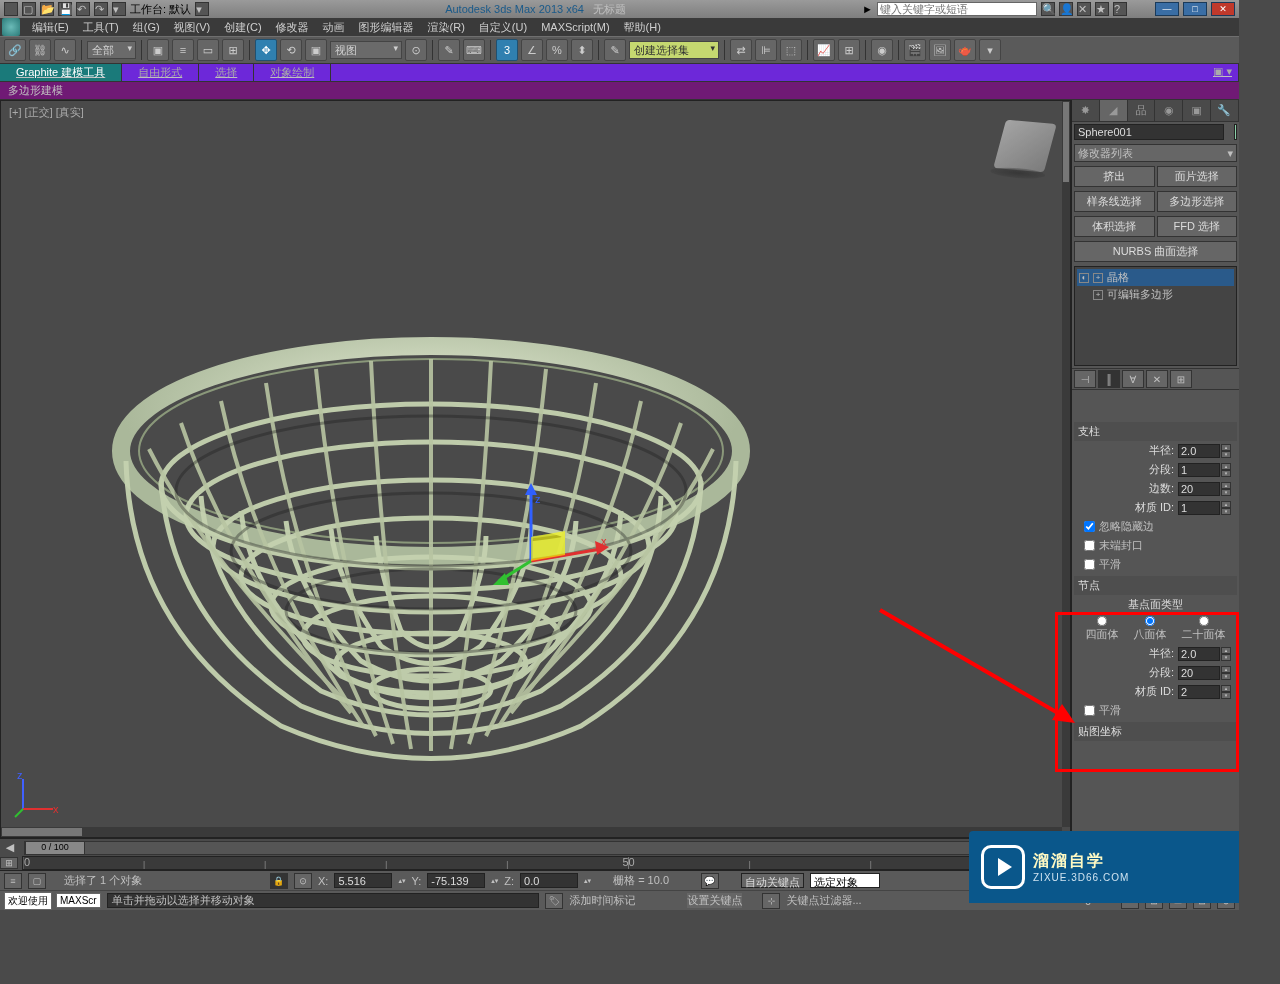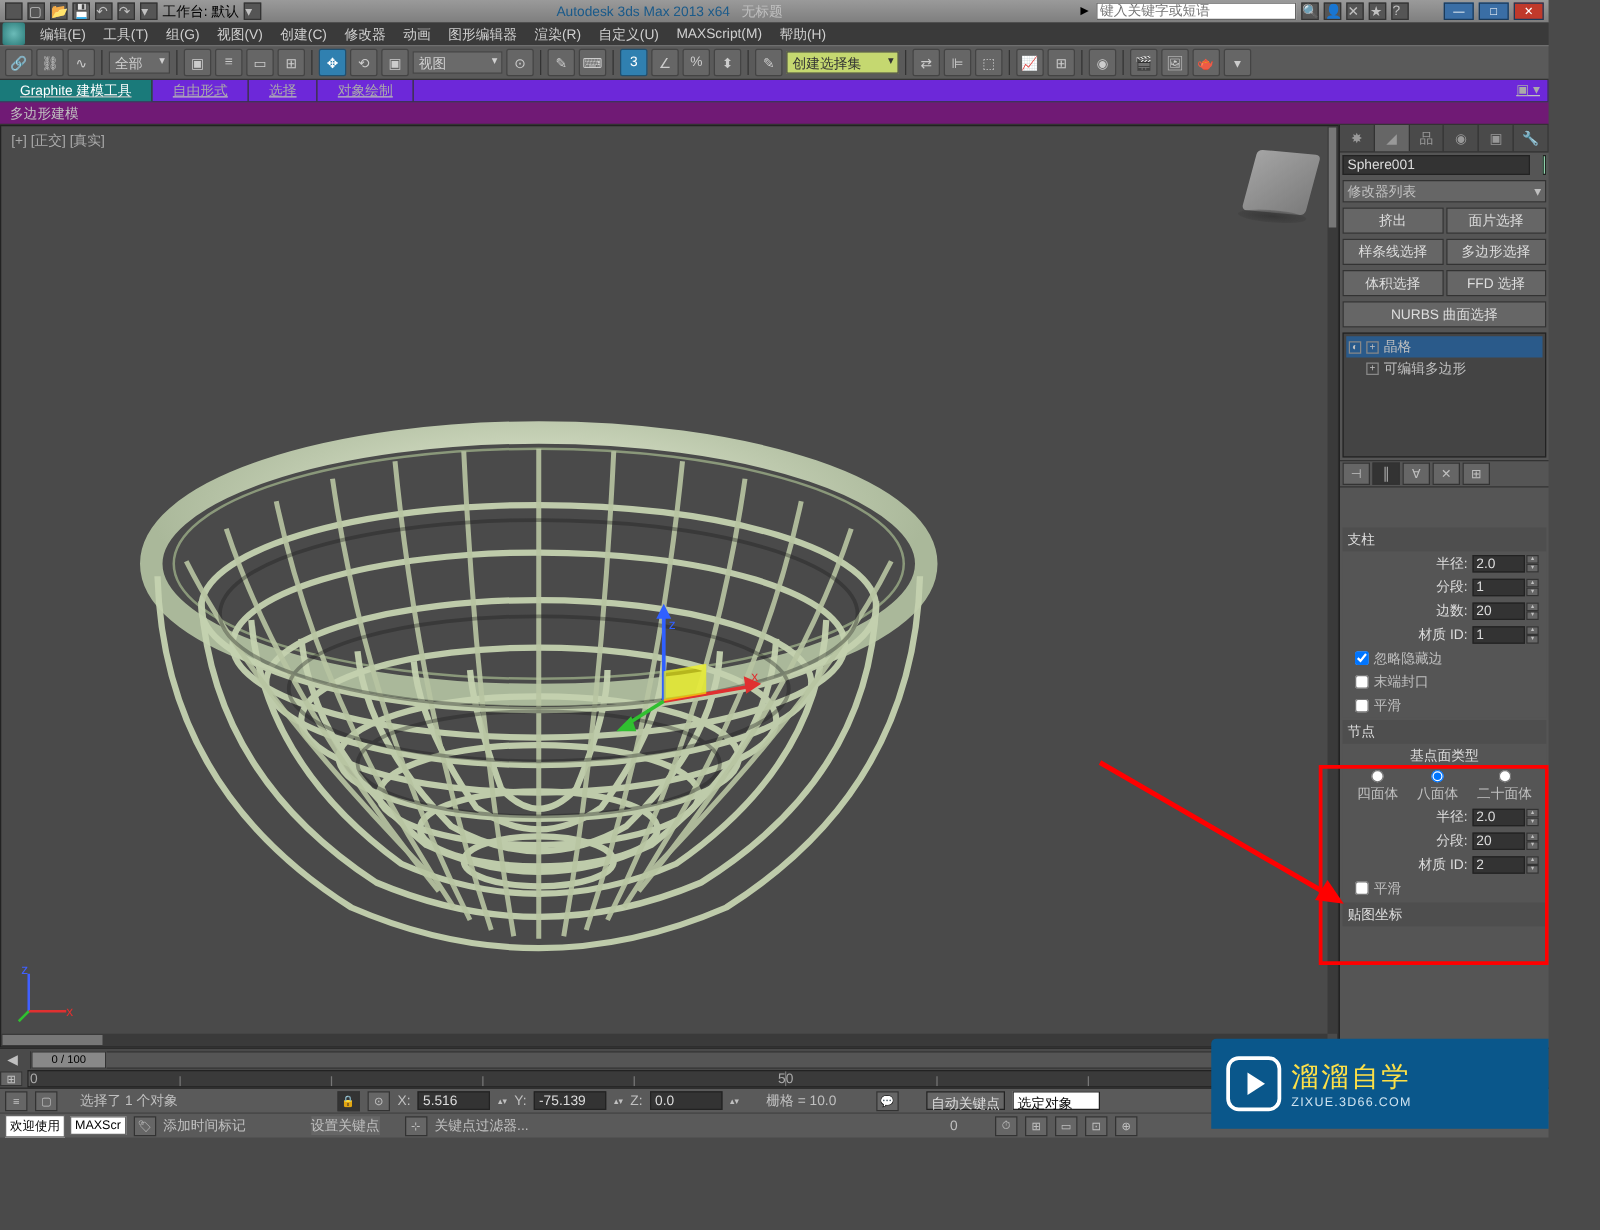--- a/index.html
+++ b/index.html
@@ -63,21 +63,21 @@
 .chk input{width:11px;height:11px;}
 .radios{display:flex;justify-content:space-around;padding:2px 4px;}
 .radios label{display:flex;flex-direction:column;align-items:center;font-size:10px;gap:1px;}
 .radios input{width:10px;height:10px;}
 .highlight{position:absolute;border:3px solid red;z-index:50;pointer-events:none;}
 .arrow{position:absolute;z-index:50;pointer-events:none;}
 .logo-overlay{position:absolute;bottom:52px;right:0;width:270px;height:72px;background:#0a578b;border-top-left-radius:4px;z-index:100;display:flex;align-items:center;padding:0 12px;gap:8px;}
 .logo-play{width:44px;height:44px;border:3px solid #fff;border-radius:10px;display:flex;align-items:center;justify-content:center;}
 .logo-play::after{content:"";border-left:14px solid #fff;border-top:9px solid transparent;border-bottom:9px solid transparent;margin-left:3px;}
 .logo-txt{display:flex;flex-direction:column;}
-.logo-txt .cn{color:#fde047;font-size:22px;font-weight:normal;letter-spacing:2px;}
+.logo-txt .cn{color:#fef9c3;font-size:16px;font-weight:bold;letter-spacing:2px;}
 .logo-txt .en{color:#cfe3f0;font-size:10px;letter-spacing:1px;}
 .timeline{height:18px;background:#4a4a4a;display:flex;align-items:center;border-top:1px solid #222;}
 .slider-track{flex:1;height:14px;background:#555;border:1px solid #333;position:relative;margin:0 4px;}
 .slider-thumb{position:absolute;left:0;top:-1px;width:60px;height:14px;background:#888;border:1px solid #333;text-align:center;color:#000;font-size:9px;}
 .ruler{height:14px;background:#3a3a3a;position:relative;margin:0 4px;border:1px solid #222;}
 .statbar{height:20px;background:#5a5a5a;display:flex;align-items:center;border-top:1px solid #222;padding:0 4px;gap:6px;}
 .statbar .fld{background:#333;border:1px solid #222;color:#ddd;padding:1px 3px;height:15px;}
 .sico{width:18px;height:16px;background:#666;border:1px solid #333;display:inline-flex;align-items:center;justify-content:center;font-size:9px;}
 .statbar2{height:20px;background:#5a5a5a;display:flex;align-items:center;padding:0 4px;gap:6px;color:#ddd;border-top:1px solid #444;}
 .prompt{background:#333;border:1px solid #222;padding:1px 4px;flex:1;height:15px;display:flex;align-items:center;}
@@ -491,20 +491,21 @@
   <span class="sico">🔍</span>
   <span class="sico">▣</span>
   <span class="sico">⊕</span>
 </div>
 
 <div class="statbar2">
   <div class="welcome">
     <span class="wbox">欢迎使用</span>
     <span class="wbox">MAXScr</span>
   </div>
+  <div class="prompt">单击并拖动以选择并移动对象</div>
   <span class="sico">🏷</span>
   <span>添加时间标记</span>
   <span style="width:40px"></span>
   <span class="fld" style="background:#666">设置关键点</span>
   <span style="width:8px"></span>
   <span class="sico">⊹</span>
   <span>关键点过滤器...</span>
   <span style="flex:0.5"></span>
   <span class="fld" style="width:30px">0</span>
   <span class="sico">⏱</span>

